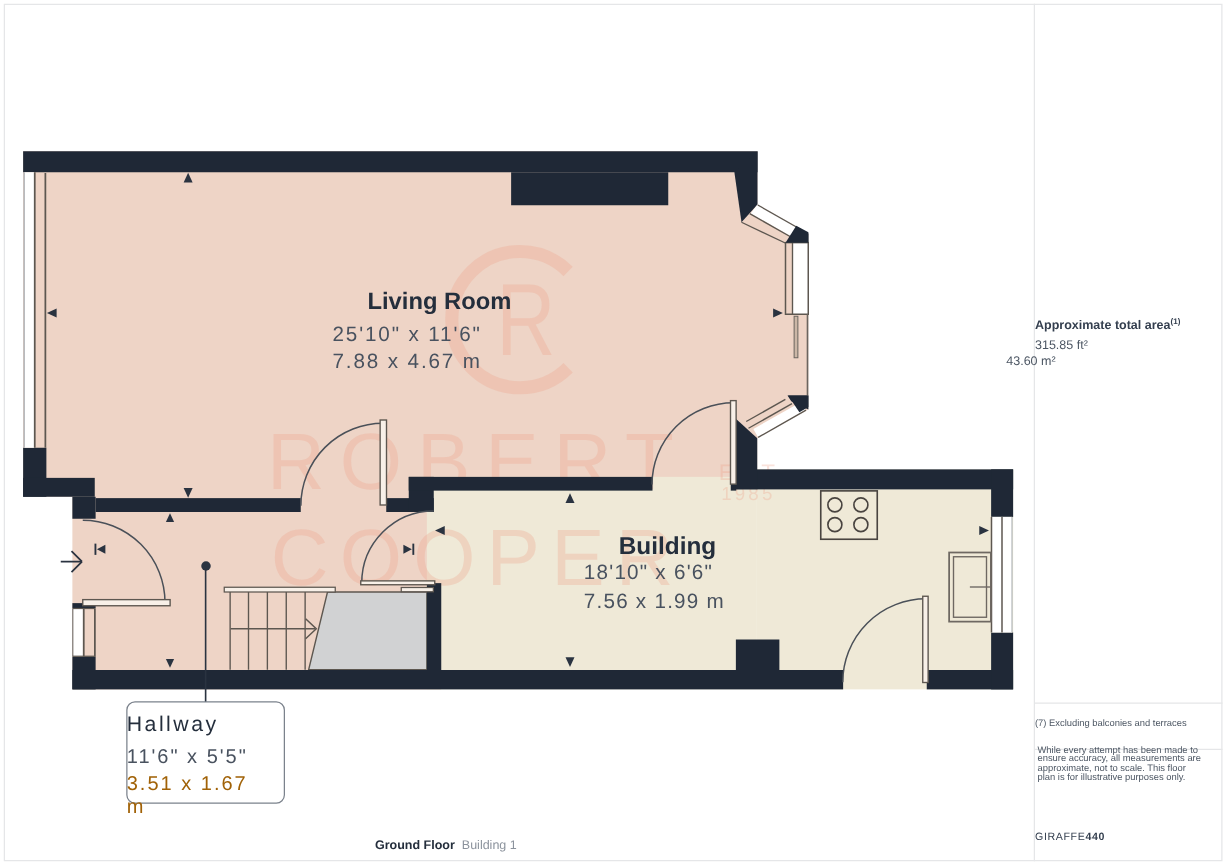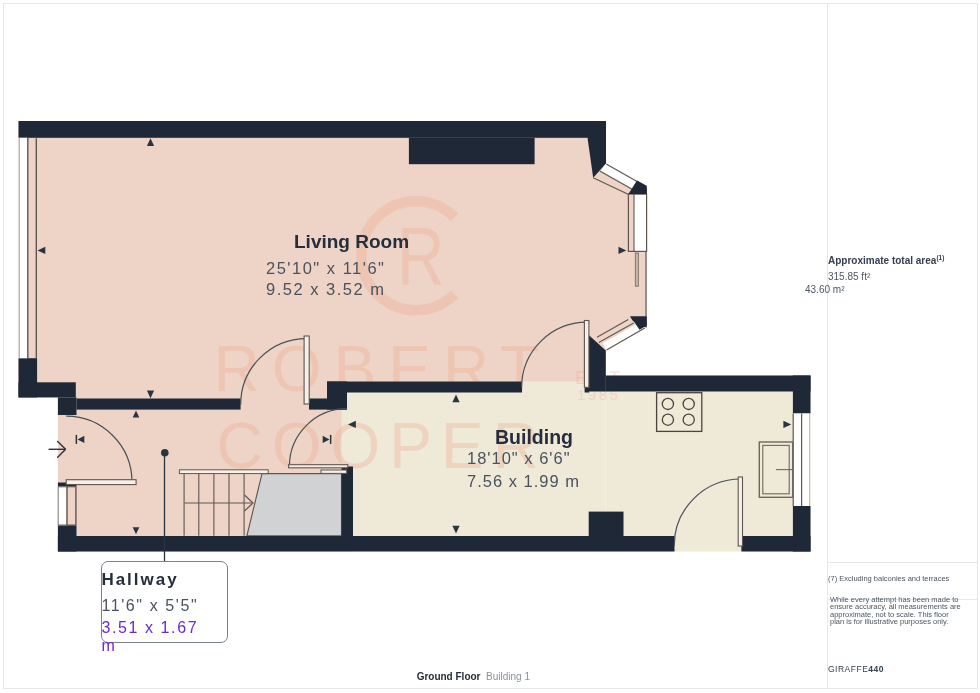--- a/index.html
+++ b/index.html
@@ -117,26 +117,26 @@
 <g stroke="#2a3340" stroke-width="1.4" fill="none">
       <line x1="48.6" y1="449.3" x2="65.6" y2="449.3"></line>
       <line x1="65.6" y1="449.3" x2="57.2" y2="440.9"></line>
       <line x1="65.6" y1="449.3" x2="57.2" y2="457.7"></line>
     </g>
 <line x1="164.5" y1="455" x2="164.5" y2="562" stroke="#2a3340" stroke-width="1.3"></line>
 <circle cx="164.8" cy="452.8" r="3.8" fill="#2a3340"></circle>
   </svg>
 <div class="abs ctr" style="left:294px;top:230.5px;width:104px;font-size:19px;font-weight:bold;color:#242e3c;white-space:nowrap">Living Room</div>
 <div class="abs ctr" style="left:266px;top:258.5px;width:160px;font-size:16.5px;color:#49525f;letter-spacing:1.5px">25'10" x 11'6"</div>
-<div class="abs ctr" style="left:266px;top:280px;width:160px;font-size:16.5px;color:#49525f;letter-spacing:1.5px">9.52 x 3.52 m</div>
+<div class="abs ctr" style="left:266px;top:280px;width:160px;font-size:16.5px;color:#49525f;letter-spacing:1.5px">7.88 x 4.67 m</div>
 <div class="abs ctr" style="left:495px;top:426px;width:104px;font-size:19.5px;font-weight:bold;color:#242e3c">Building</div>
 <div class="abs ctr" style="left:467px;top:448.5px;width:160px;font-size:16.5px;color:#49525f;letter-spacing:1px">18'10" x 6'6"</div>
 <div class="abs ctr" style="left:467px;top:472px;width:160px;font-size:16.5px;color:#49525f;letter-spacing:1px">7.56 x 1.99 m</div>
 <div class="abs" style="left:101.4px;top:561.4px;width:126.6px;height:81.6px;background:#fff;border:1.5px solid #7b828c;border-radius:7px"></div>
-<div class="abs ctr" style="left:101.4px;top:569.5px;width:126.6px;font-size:17px;font-weight:bold;color:#242e3c;letter-spacing:2px">Hallway</div>
+<div class="abs ctr" style="left:101.4px;top:569.5px;width:126.6px;font-size:17px;font-weight:normal;color:#242e3c;letter-spacing:2px">Hallway</div>
 <div class="abs ctr" style="left:101.4px;top:597px;width:126.6px;font-size:16px;color:#49525f;letter-spacing:1.6px">11'6" x 5'5"</div>
-<div class="abs ctr" style="left:101.4px;top:618.5px;width:113px;font-size:16px;color:#6d28d9;letter-spacing:1.6px">3.51 x 1.67 m</div>
-<div class="abs" style="left:300px;top:671px;width:230px;font-size:10px;color:#242e3c;text-align:right"><b>Ground Floor</b><span style="color:#8b929c">&nbsp;&nbsp;Building 1</span></div>
+<div class="abs ctr" style="left:101.4px;top:618.5px;width:113px;font-size:16px;color:#a16207;letter-spacing:1.6px">3.51 x 1.67 m</div>
+<div class="abs" style="left:300px;top:671px;width:230px;font-size:10px;color:#242e3c;text-align:left"><b>Ground Floor</b><span style="color:#8b929c">&nbsp;&nbsp;Building 1</span></div>
 <div class="abs ctr" style="left:828px;top:254px;width:148px;font-size:10px;font-weight:bold;color:#333e4e">Approximate total area<span style="font-size:6.5px;vertical-align:super">(1)</span></div>
 <div class="abs ctr" style="left:828px;top:271px;width:148px;font-size:10px;color:#4c5663">315.85 ft²</div>
 <div class="abs ctr" style="left:805px;top:284px;width:148px;font-size:10px;color:#4c5663">43.60 m²</div>
 <div class="abs ctr" style="left:828px;top:573.5px;width:148px;font-size:7.5px;color:#4c5663">(7) Excluding balconies and terraces</div>
 <div class="abs ctr" style="left:830px;top:596px;width:144px;font-size:7.5px;line-height:7.4px;color:#4c5663">While every attempt has been made to<br>ensure accuracy, all measurements are<br>approximate, not to scale. This floor<br>plan is for illustrative purposes only.</div>
 <div class="abs ctr" style="left:828px;top:663.5px;width:148px;font-size:8.5px;color:#333e4e;letter-spacing:0.5px">GIRAFFE<b>440</b></div>
 </body></html>

